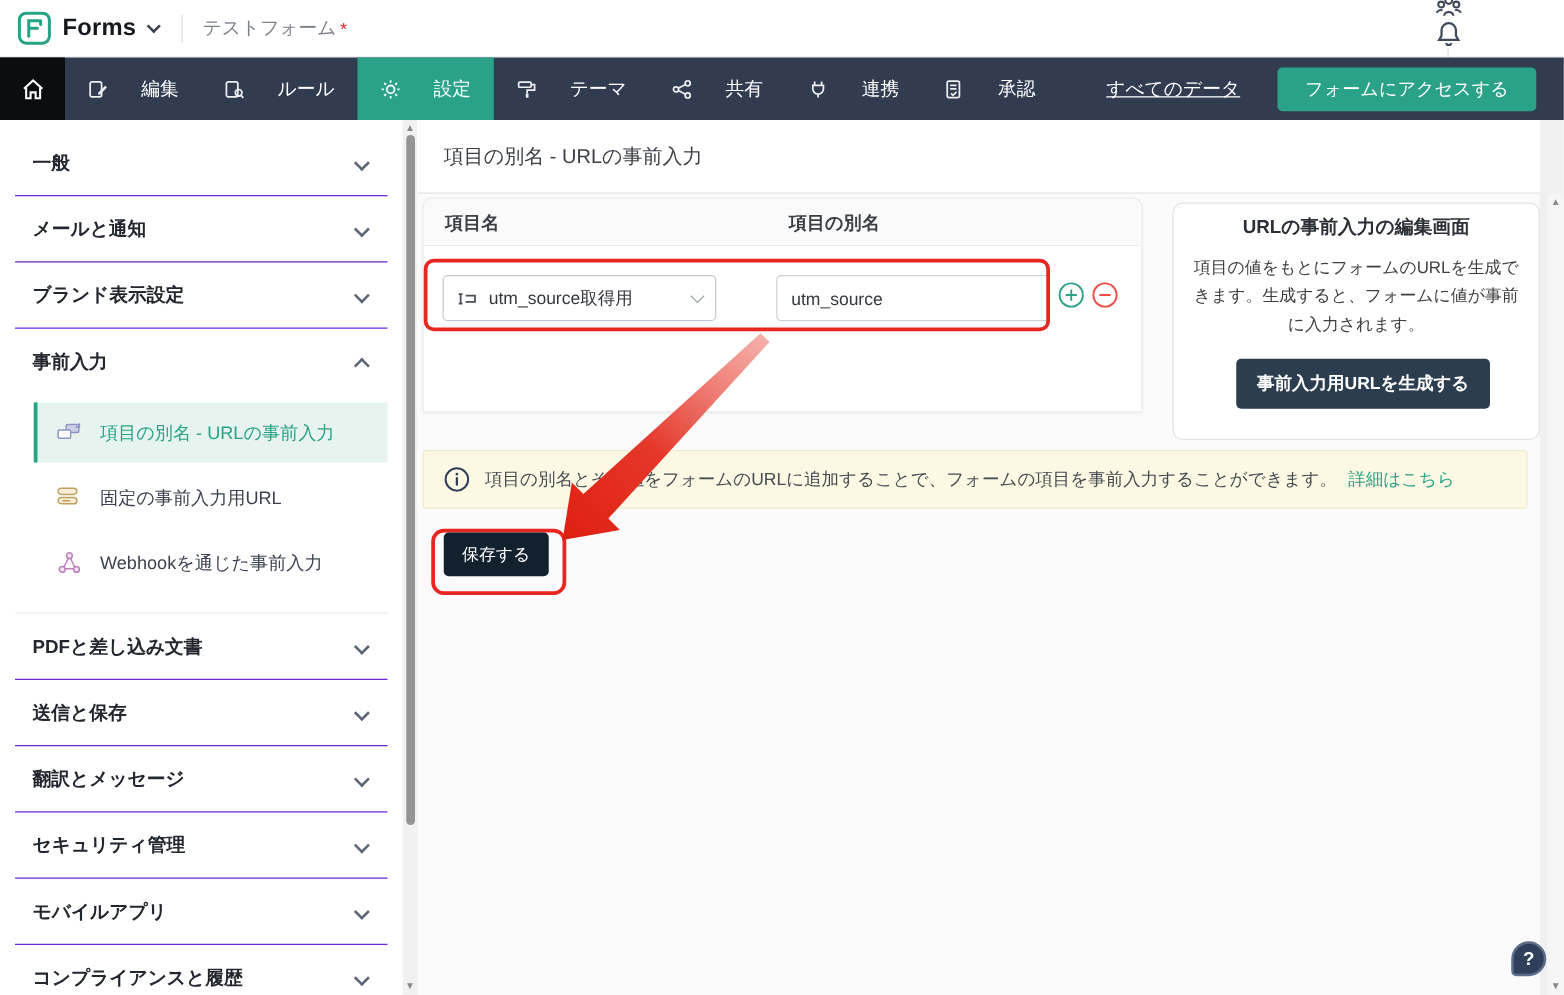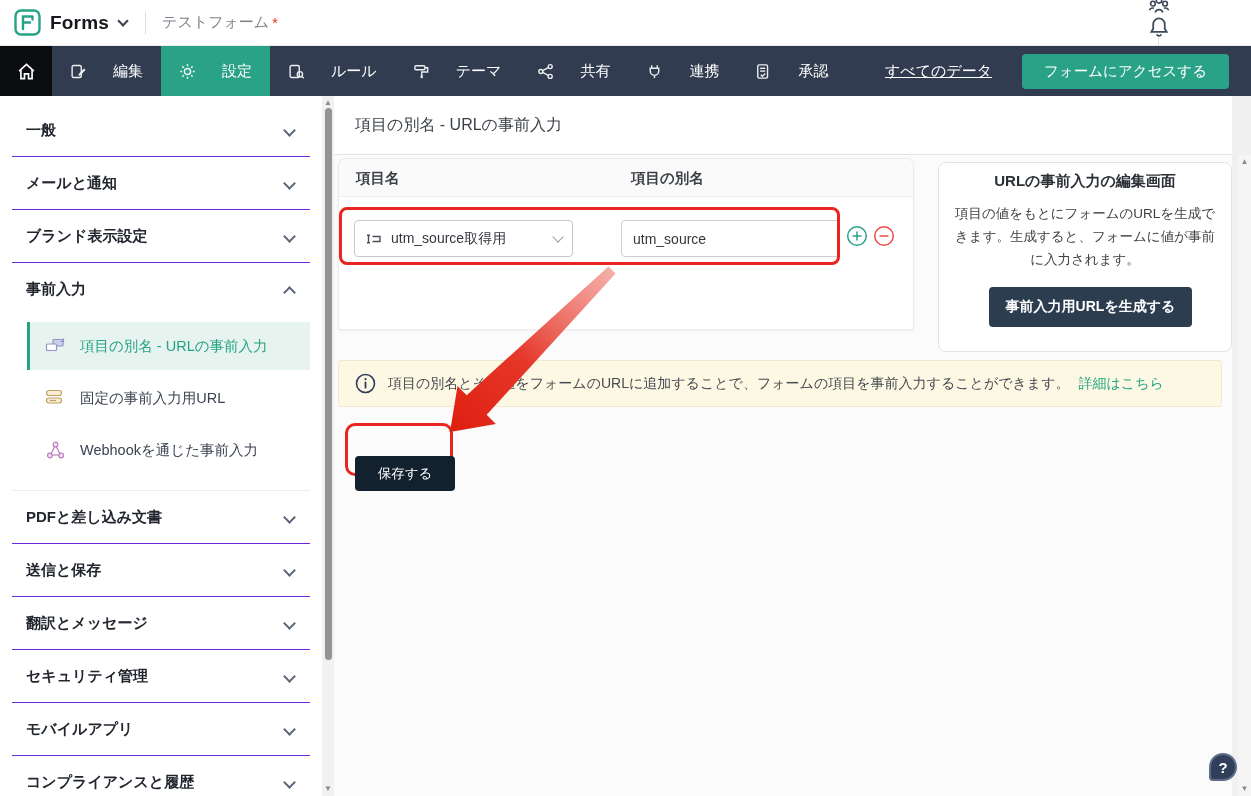--- a/index.html
+++ b/index.html
@@ -87,21 +87,21 @@
   #generate-btn { margin-top:15px; background:#2c3d4f; color:#fff; font-size:14px; font-weight:700;
     border:none; border-radius:4px; padding:11px 17px; cursor:pointer;margin-left:11px; }
 
   
   #info-bar { position:absolute; left:338px; top:360px; width:884px; height:47px; background:#fcf8e3;
     border:1px solid #f0e9cd; border-radius:3px; display:flex; align-items:center; padding-left:16px; z-index:4; }
   #info-text { font-size:14px; color:#464b52; margin-left:12px; }
   #info-link { font-size:14px; color:#26a385; margin-left:9px; cursor:pointer; }
 
   
-  #save-btn { position:absolute; left:355px; top:456px; width:100px; height:35px; background:#13202e; color:#fff;
+  #save-btn { position:absolute; left:355px; top:426px; width:84px; height:35px; background:#13202e; color:#fff;
     font-size:13.5px; border:none; border-radius:4px; cursor:pointer; z-index:9; font-family:Liberation Mono, monospace; }
 
   
   #arrow-svg { position:absolute; left:0; top:0; width:1251px; height:796px; z-index:12; pointer-events:none; }
 
   
   #right-gutter { position:absolute; left:1232px; top:96px; width:19px; height:700px; background:#f0f0f0; }
   #main-scroll { position:absolute; left:1238px; top:155px; width:13px; height:641px; background:#f5f5f5; }
 
   
@@ -168,38 +168,38 @@
   </div>
   <div class="nav-item">
     <span class="nicon">
       <svg width="17" height="17" viewBox="0 0 16 16" fill="none" stroke="currentColor" stroke-width="1.3">
         <rect x="2" y="2.4" width="8.6" height="11.2" rx="1.4"></rect>
           <path d="M8.2 10.4 L13.2 5.2 L14.6 6.6 L9.6 11.8 L8 12 z" fill="currentColor" stroke="none"></path>
       </svg>
     </span>
     <span>編集</span>
   </div>
+  <div class="nav-item">
+    <span class="nicon">
+      <svg width="17" height="17" viewBox="0 0 16 16" fill="none" stroke="currentColor" stroke-width="1.3">
+        <rect x="2" y="2.4" width="8.6" height="11.2" rx="1.4"></rect>
+          <circle cx="11.2" cy="10.6" r="2.5"></circle>
+          <line x1="13" y1="12.6" x2="14.8" y2="14.4"></line>
+      </svg>
+    </span>
+    <span>ルール</span>
+  </div>
   <div class="nav-item active">
     <span class="nicon">
       <svg width="17" height="17" viewBox="0 0 16 16" fill="none" stroke="currentColor" stroke-width="1.4">
         <circle cx="8" cy="8" r="2.9"></circle>
         <path d="M8 1.2 V3 M8 13 V14.8 M1.2 8 H3 M13 8 H14.8 M3.2 3.2 L4.5 4.5 M11.5 11.5 L12.8 12.8 M12.8 3.2 L11.5 4.5 M4.5 11.5 L3.2 12.8"></path>
       </svg>
     </span>
     <span>設定</span>
-  </div>
-  <div class="nav-item">
-    <span class="nicon">
-      <svg width="17" height="17" viewBox="0 0 16 16" fill="none" stroke="currentColor" stroke-width="1.3">
-        <rect x="2" y="2.4" width="8.6" height="11.2" rx="1.4"></rect>
-          <circle cx="11.2" cy="10.6" r="2.5"></circle>
-          <line x1="13" y1="12.6" x2="14.8" y2="14.4"></line>
-      </svg>
-    </span>
-    <span>ルール</span>
   </div>
   <div class="nav-item">
     <span class="nicon">
       <svg width="17" height="17" viewBox="0 0 16 16" fill="none" stroke="currentColor" stroke-width="1.3">
         <rect x="1.8" y="2.6" width="9.4" height="3.8" rx="1"></rect>
           <path d="M11.2 4.5 h2.6 v4 H8.2 v2.6"></path>
           <rect x="7.2" y="11.1" width="2" height="3.2" fill="currentColor" stroke="none"></rect>
       </svg>
     </span>
     <span>テーマ</span>

